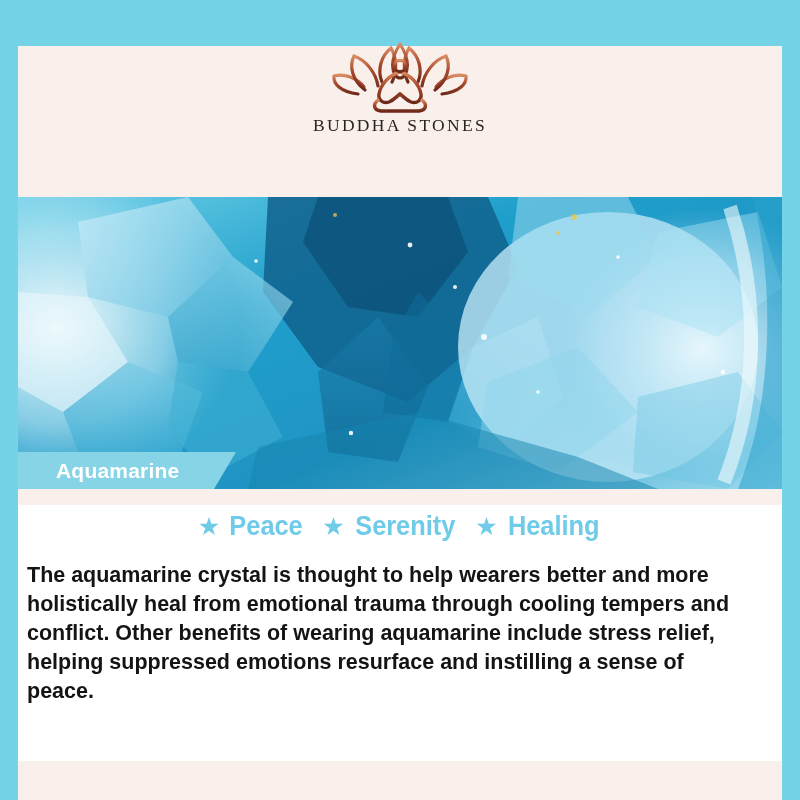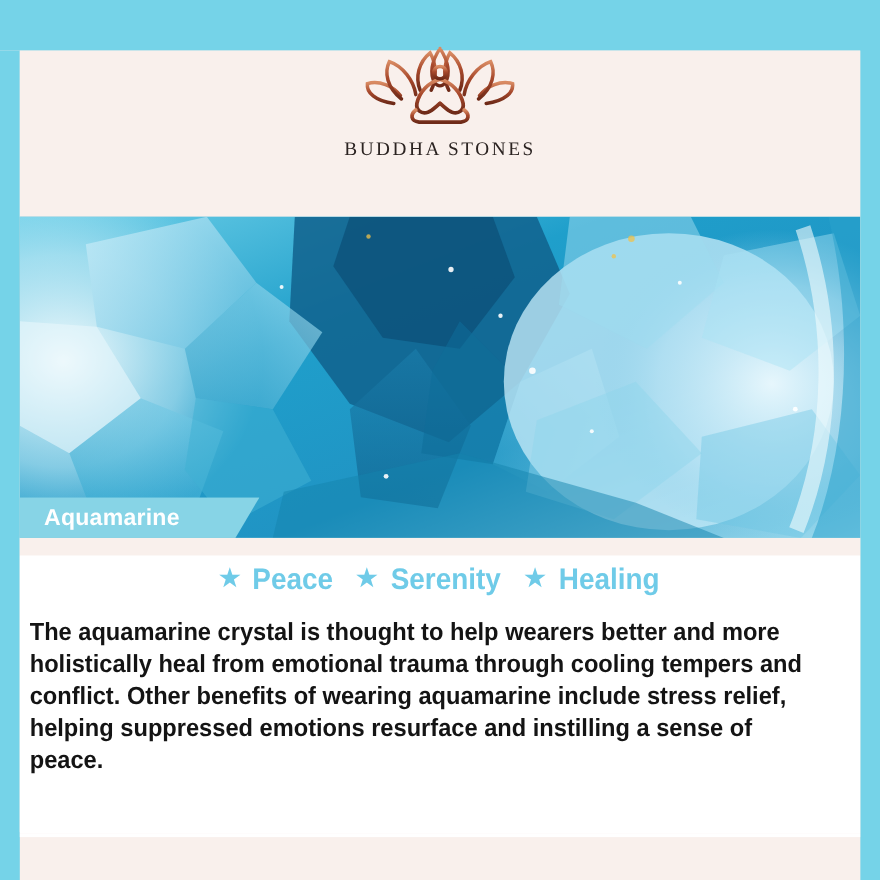--- a/index.html
+++ b/index.html
@@ -66,21 +66,21 @@
   .logo-mark {
     width: 150px;
     height: 72px;
     margin-top: -4px;
   }
   .logo-text {
     font-family: "Liberation Serif", serif;
     font-size: 17.5px;
     letter-spacing: 2.3px;
     color: #2b2321;
-    margin-top: 11px;
+    margin-top: 1px;
     white-space: nowrap;
   }
 
   
   .title-band {
     position: absolute;
     left: 168px; top: 136px;
     width: 460px; height: 61px;
     background: #fcf7f5;
     display: flex;
@@ -116,21 +116,21 @@
     background: #87d4e6;
     clip-path: polygon(0 0, 218px 0, 196px 37px, 0 37px);
     display: flex;
     align-items: center;
   }
   .stone-label-text {
     font-family: "Liberation Sans", sans-serif;
     font-weight: bold;
     font-size: 21px;
     color: #ffffff;
-    margin-left: 22px;
+    margin-left: 38px;
     letter-spacing: 0.2px;
     white-space: nowrap;
   }
 
   
   .lower-cream {
     position: absolute;
     left: 18px; top: 489px;
     width: 764px; height: 16px;
     background: #f9f0ec;

